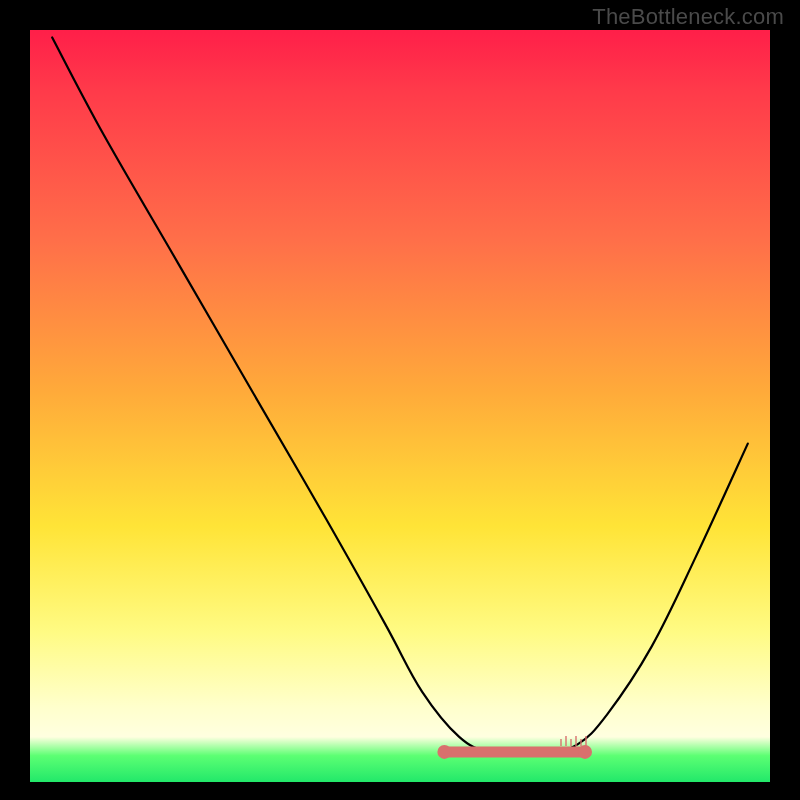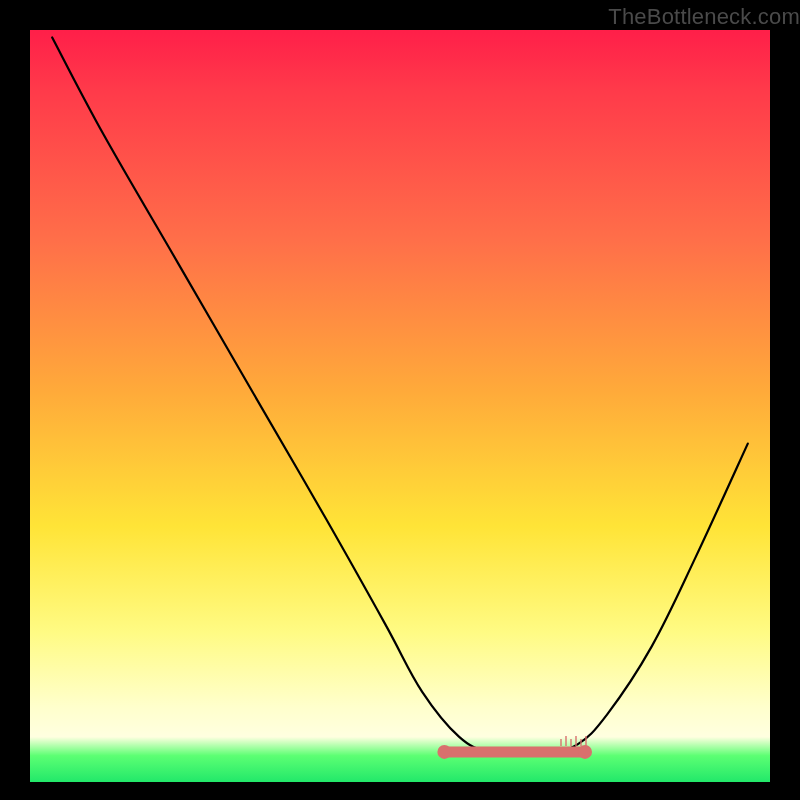--- a/index.html
+++ b/index.html
@@ -13,21 +13,21 @@
   }
   .frame {
     position: relative;
     width: 800px;
     height: 800px;
     background: #000;
   }
   .watermark {
     position: absolute;
     top: 4px;
-    right: 0;
+    right: 16px;
     color: #4a4a4a;
     font-size: 22px;
     font-weight: 500;
     letter-spacing: 0.2px;
     z-index: 50;
     margin-left: 22px;
   }
   .plot {
     position: absolute;
     

